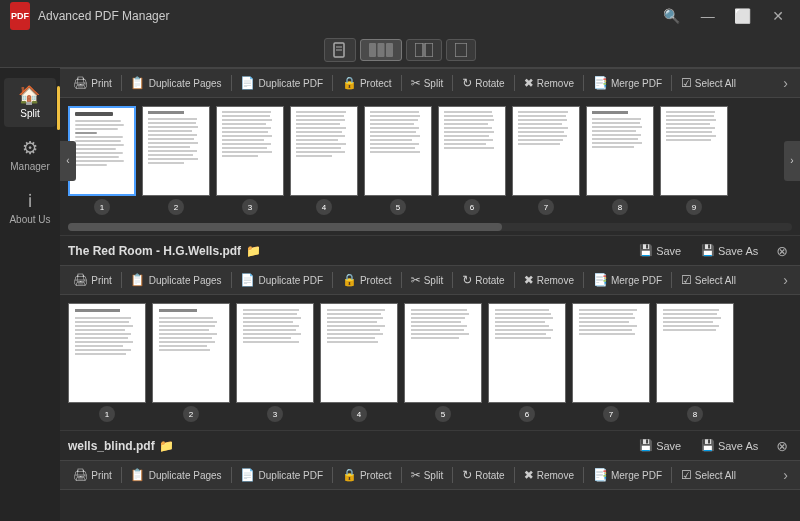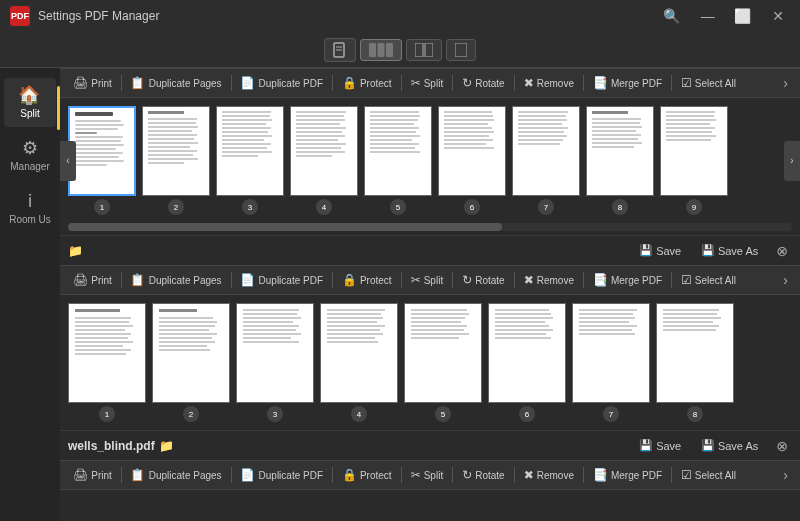--- a/index.html
+++ b/index.html
@@ -17,21 +17,21 @@
     .title-bar {
       background: #2d2d2d;
       height: 32px;
       display: flex;
       align-items: center;
       padding: 0 10px;
       flex-shrink: 0;
     }
     .title-bar-icon {
       width: 20px;
-      height: 20px;
+      height: 28px;
       background: #cc2222;
       border-radius: 3px;
       display: flex;
       align-items: center;
       justify-content: center;
       margin-right: 8px;
       font-size: 10px;
       color: white;
       font-weight: bold;
     }
@@ -296,21 +296,21 @@
     .left-scroll-arrow { left: 0; border-radius: 0 3px 3px 0; }
     .right-scroll-arrow { right: 0; border-radius: 3px 0 0 3px; }
   </style>
 </head>
 <body>
 
 <div class="title-bar">
   <div class="title-bar-icon">
     <span style="font-size:9px; font-weight:bold;">PDF</span>
   </div>
-  <span class="title-bar-text">Settings PDF Manager</span>
+  <span class="title-bar-text">Advanced PDF Manager</span>
   <div class="title-bar-controls">
     <span>🔍</span>
     <span>—</span>
     <span>⬜</span>
     <span>✕</span>
   </div>
 </div>
 
 <div class="tab-bar">
   <div class="tab-btn">
@@ -346,21 +346,21 @@
     <div class="sidebar-item active">
       <span class="sidebar-icon">🏠</span>
       <span class="sidebar-label">Split</span>
     </div>
     <div class="sidebar-item">
       <span class="sidebar-icon">⚙</span>
       <span class="sidebar-label">Manager</span>
     </div>
     <div class="sidebar-item">
       <span class="sidebar-icon">ℹ</span>
-      <span class="sidebar-label">Room Us</span>
+      <span class="sidebar-label">About Us</span>
     </div>
 
     <div style="position:absolute; left:57px; top:18px; width:3px; height:44px; background:#f0c040; border-radius:2px;"></div>
   </div>
 
   <div class="content-area">
 
     <div class="pdf-section">
 
       <div class="toolbar">
@@ -581,20 +581,21 @@
       </div>
 
       <div class="h-scrollbar">
         <div class="h-scrollbar-thumb"></div>
       </div>
     </div>
 
     <div class="pdf-section">
       <div class="file-header">
         <div class="file-name">
+          <span>The Red Room - H.G.Wells.pdf</span>
           <span style="font-size:12px;">📁</span>
         </div>
         <div class="file-actions">
           <button class="file-action-btn">
             <span>💾</span>
             <span>Save</span>
           </button>
           <button class="file-action-btn">
             <span>💾</span>
             <span>Save As</span>

